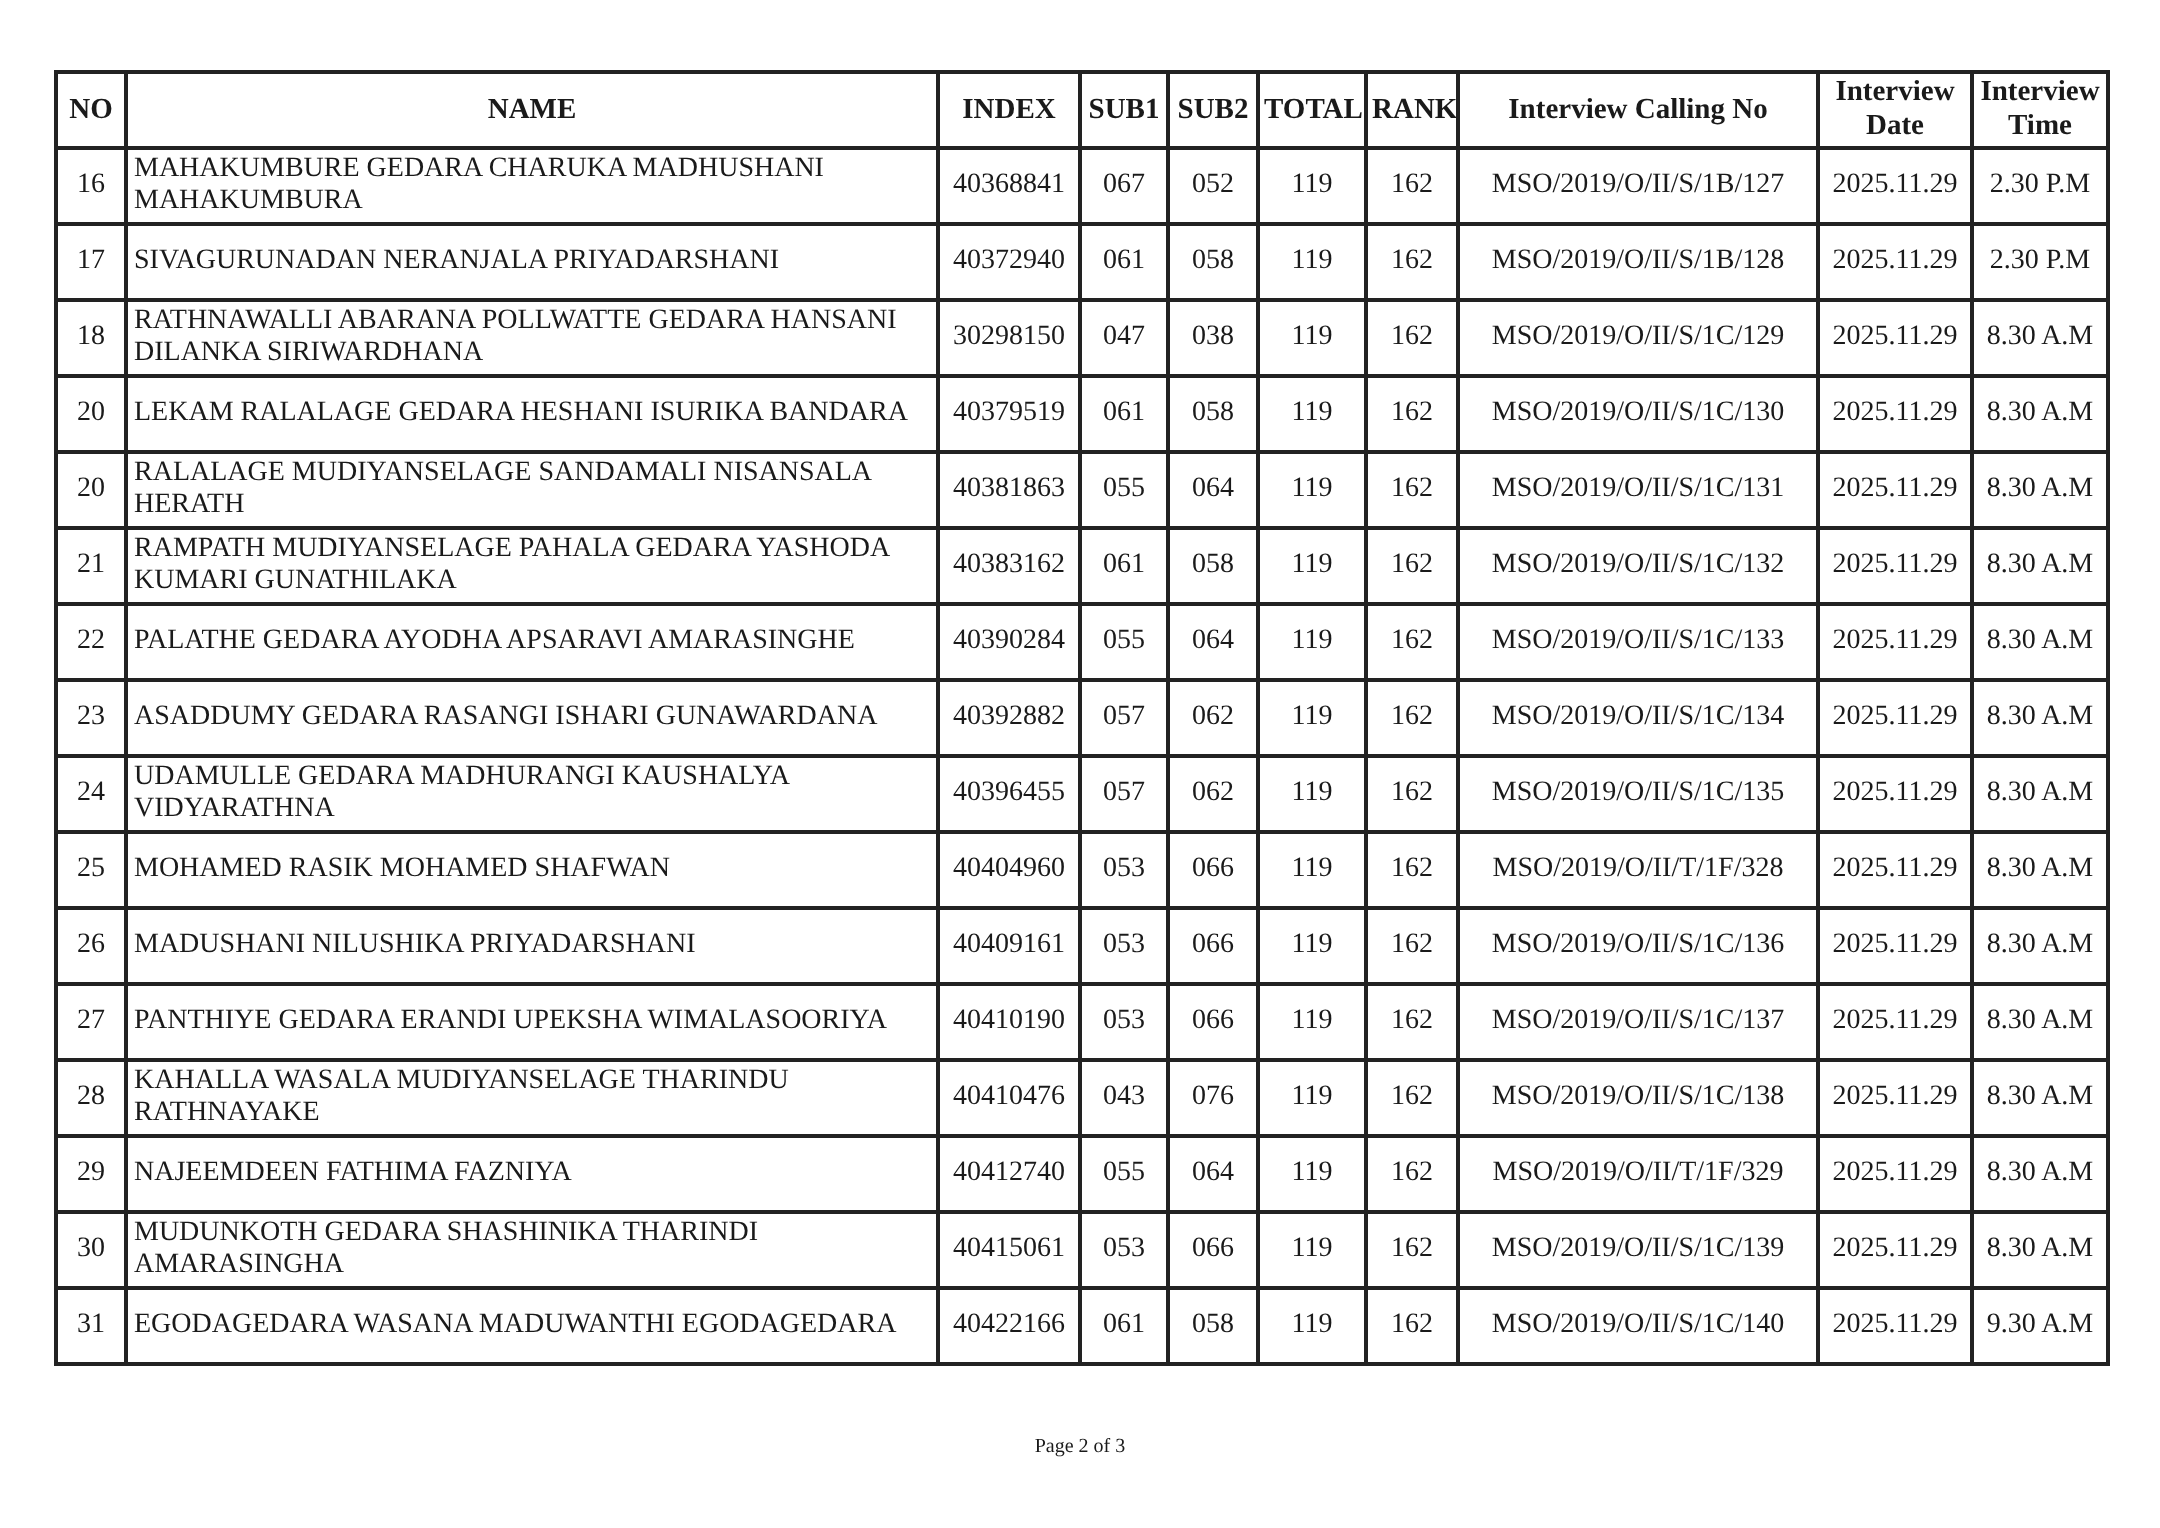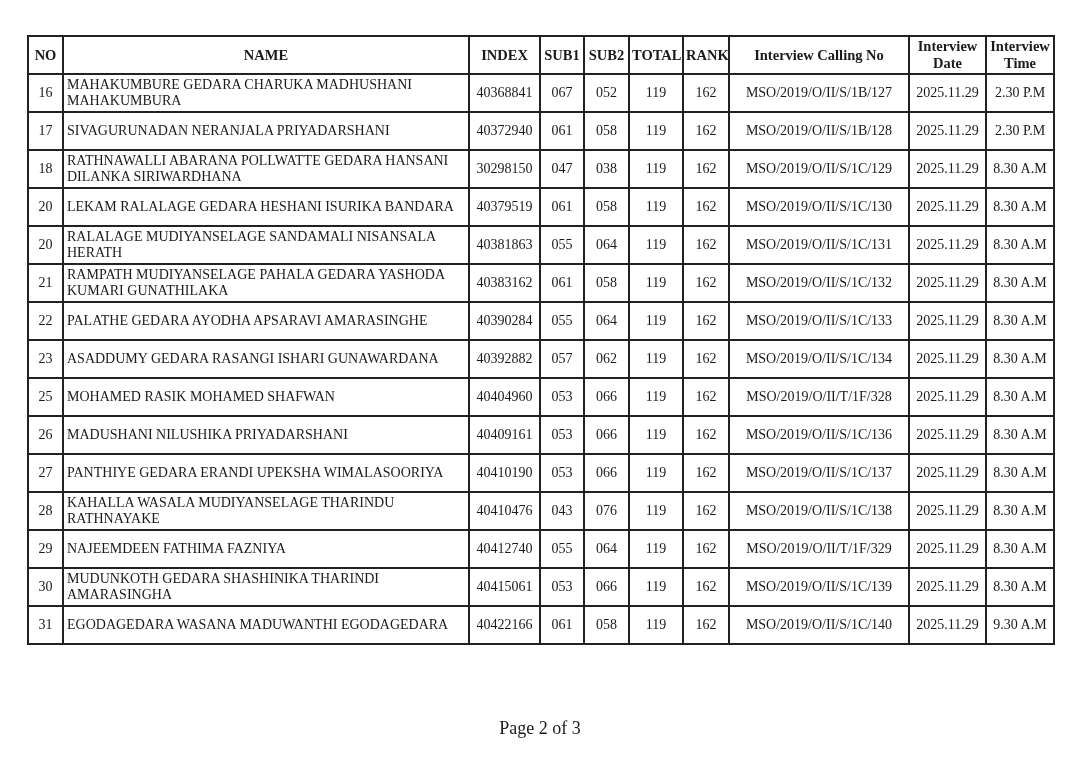--- a/index.html
+++ b/index.html
@@ -51,21 +51,21 @@
     padding-left: 3px;
     padding-right: 4px;
     border-radius: 10px;
   }
   .footer {
     position: absolute;
     left: 0;
     top: 718px;
     width: 1080px;
     text-align: center;
-    font-size: 18px;
+    font-size: 10px;
     color: #1a1a1a;
   }
 </style>
 </head>
 <body>
 
 <div class="page">
 
   <table class="results">
     <colgroup>
@@ -185,20 +185,32 @@
           <td class="col-index">40392882</td>
           <td class="col-sub1">057</td>
           <td class="col-sub2">062</td>
           <td class="col-total">119</td>
           <td class="col-rank">162</td>
           <td class="col-calling_no">MSO/2019/O/II/S/1C/134</td>
           <td class="col-interview_date">2025.11.29</td>
           <td class="col-interview_time">8.30 A.M</td>
         </tr>
         <tr>
+          <td class="col-no">24</td>
+          <td class="col-name">UDAMULLE GEDARA MADHURANGI KAUSHALYA VIDYARATHNA</td>
+          <td class="col-index">40396455</td>
+          <td class="col-sub1">057</td>
+          <td class="col-sub2">062</td>
+          <td class="col-total">119</td>
+          <td class="col-rank">162</td>
+          <td class="col-calling_no">MSO/2019/O/II/S/1C/135</td>
+          <td class="col-interview_date">2025.11.29</td>
+          <td class="col-interview_time">8.30 A.M</td>
+        </tr>
+        <tr>
           <td class="col-no">25</td>
           <td class="col-name">MOHAMED RASIK MOHAMED SHAFWAN</td>
           <td class="col-index">40404960</td>
           <td class="col-sub1">053</td>
           <td class="col-sub2">066</td>
           <td class="col-total">119</td>
           <td class="col-rank">162</td>
           <td class="col-calling_no">MSO/2019/O/II/T/1F/328</td>
           <td class="col-interview_date">2025.11.29</td>
           <td class="col-interview_time">8.30 A.M</td>

